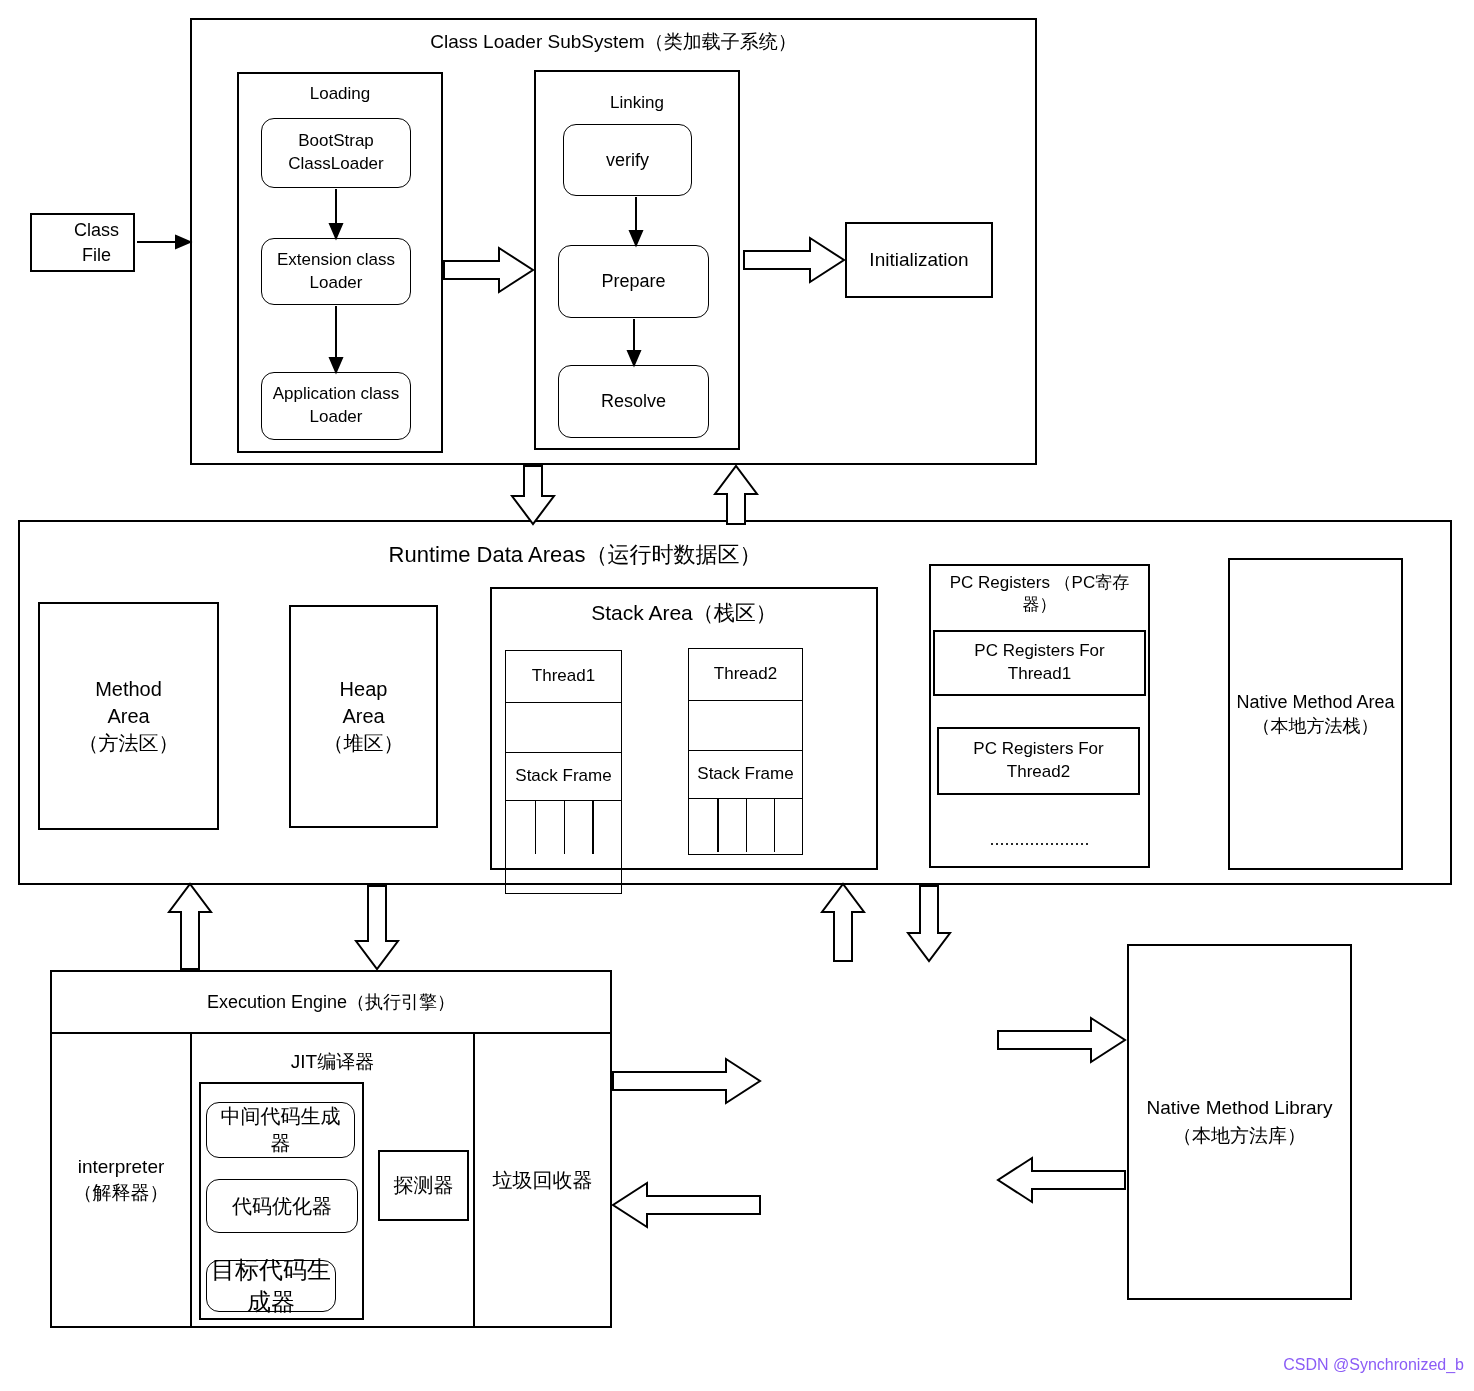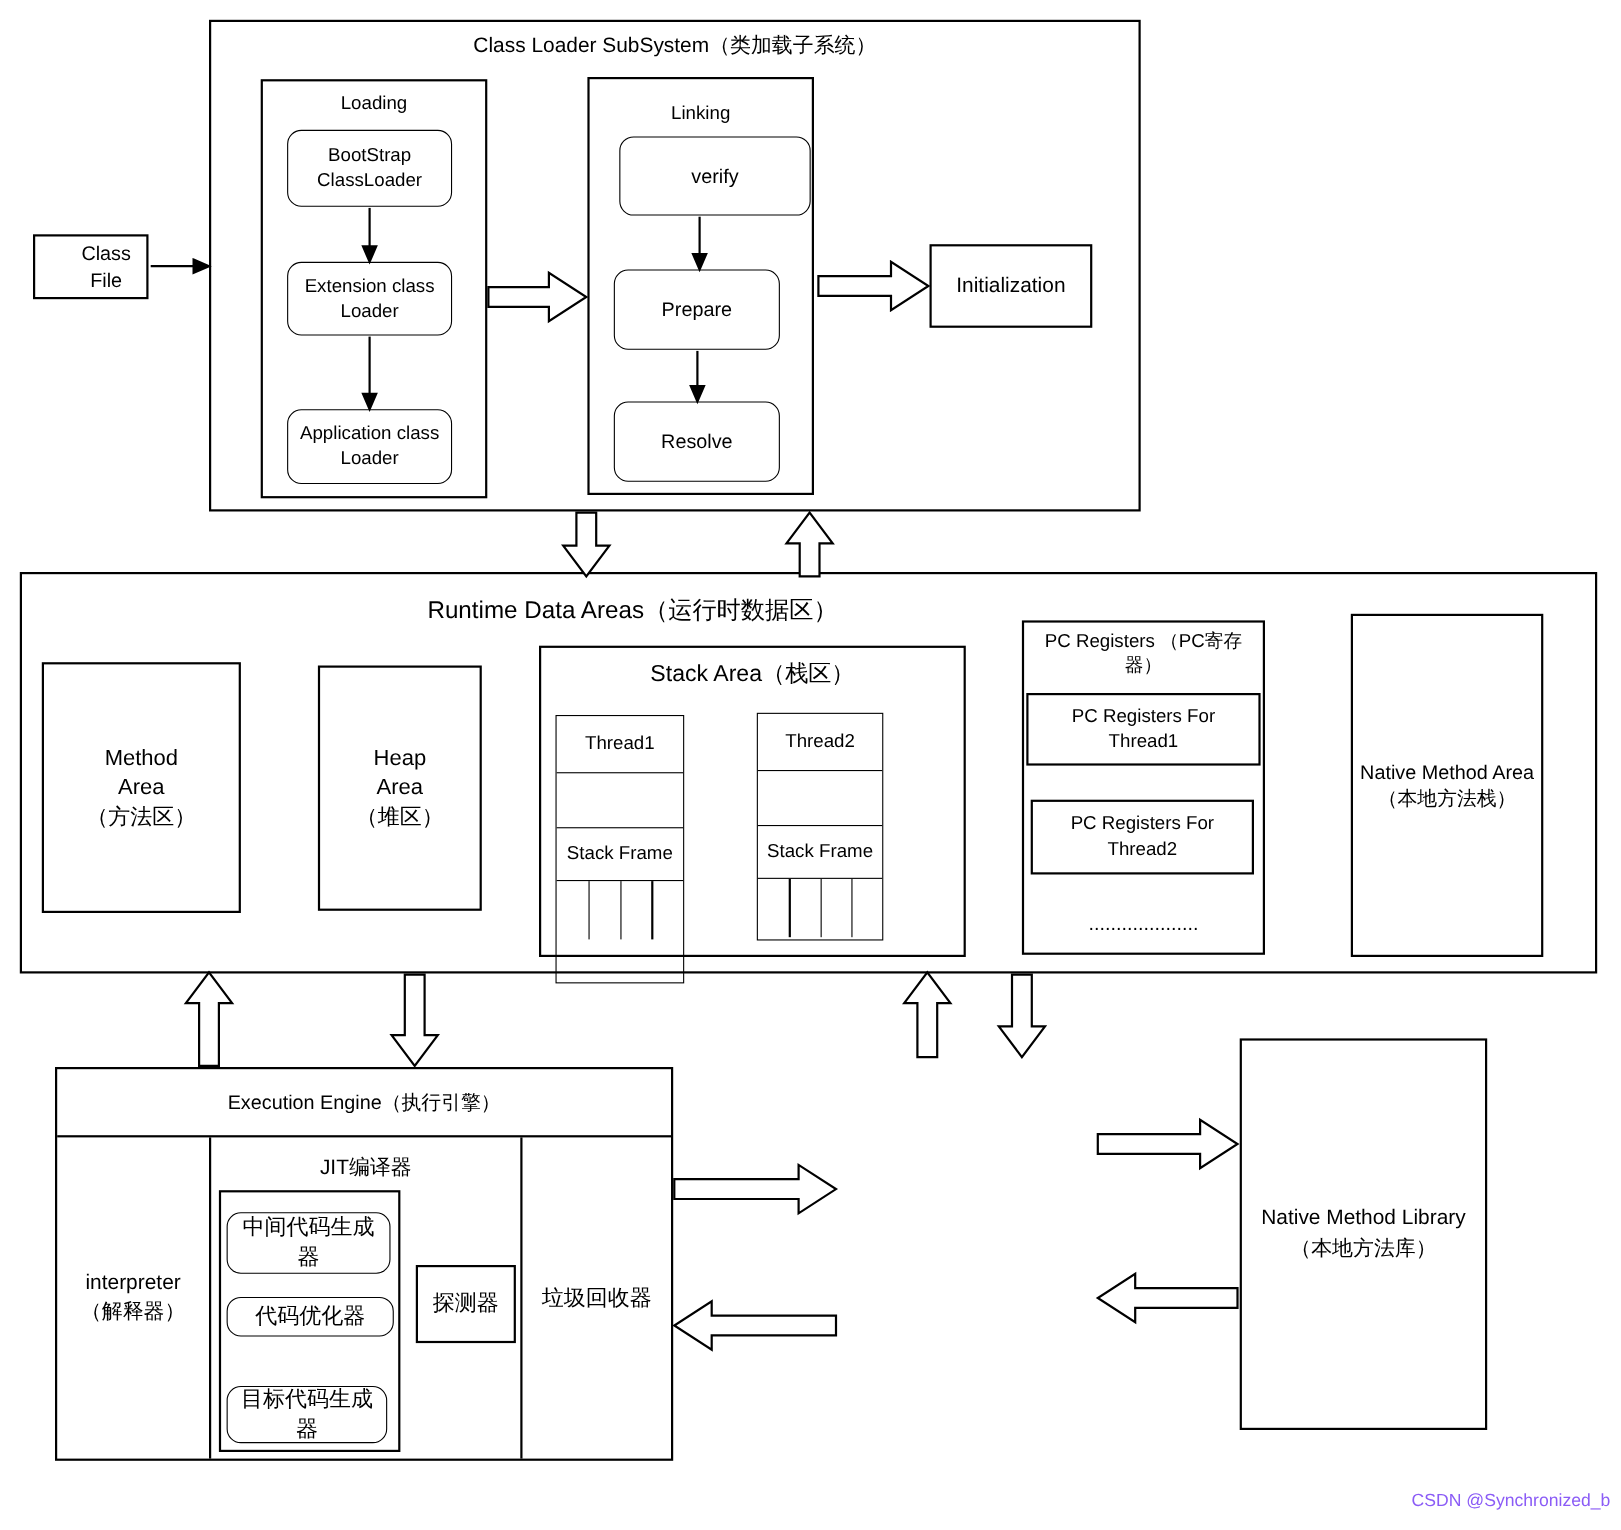--- a/index.html
+++ b/index.html
@@ -34,21 +34,21 @@
   <div class="box cflex" style="left:30px;top:213px;width:105px;height:59px;font-size:18px;padding-left:28px;">Class File</div>
 
   <div class="box" style="left:237px;top:72px;width:206px;height:381px;"></div>
   <div class="lbl" style="left:237px;top:83px;width:206px;font-size:17px;">Loading</div>
   <div class="rbox" style="left:261px;top:118px;width:150px;height:70px;font-size:17px;padding:0 14px;">BootStrap ClassLoader</div>
   <div class="rbox" style="left:261px;top:238px;width:150px;height:67px;font-size:17px;padding:0 10px;">Extension class Loader</div>
   <div class="rbox" style="left:261px;top:372px;width:150px;height:68px;font-size:17px;padding:0 6px;">Application class Loader</div>
 
   <div class="box" style="left:534px;top:70px;width:206px;height:380px;"></div>
   <div class="lbl" style="left:534px;top:92px;width:206px;font-size:17px;">Linking</div>
-  <div class="rbox" style="left:563px;top:124px;width:174px;height:72px;font-size:18px;">verify</div>
+  <div class="rbox" style="left:563px;top:124px;width:129px;height:72px;font-size:18px;">verify</div>
   <div class="rbox" style="left:558px;top:245px;width:151px;height:73px;font-size:18px;">Prepare</div>
   <div class="rbox" style="left:558px;top:365px;width:151px;height:73px;font-size:18px;">Resolve</div>
 
   <div class="box cflex" style="left:845px;top:222px;width:148px;height:76px;font-size:19px;">Initialization</div>
 
   <div class="box" style="left:18px;top:520px;width:1434px;height:365px;"></div>
   <div class="lbl" style="left:330px;top:541px;width:490px;font-size:22px;">Runtime Data Areas（运行时数据区）</div>
 
   <div class="box cflex pre" style="left:38px;top:602px;width:181px;height:228px;font-size:20px;">Method
 Area
@@ -96,22 +96,22 @@
     <div class="cflex" style="position:absolute;left:0;top:0;width:558px;height:62px;border-bottom:2px solid #000;font-size:18px;box-sizing:border-box;">Execution Engine（执行引擎）</div>
     <div class="vline" style="left:138px;top:62px;height:292px;"></div>
     <div class="vline" style="left:421px;top:62px;height:292px;"></div>
 
     <div class="cflex pre" style="position:absolute;left:0;top:62px;width:138px;height:292px;font-size:19px;">interpreter
 （解释器）</div>
 
     <div class="lbl" style="left:140px;top:78px;width:281px;font-size:19px;">JIT编译器</div>
     <div class="box" style="left:147px;top:110px;width:165px;height:238px;">
       <div class="rbox" style="left:5px;top:18px;width:149px;height:56px;font-size:20px;padding:0 4px;">中间代码生成器</div>
-      <div class="rbox" style="left:5px;top:95px;width:152px;height:36px;font-size:20px;">代码优化器</div>
-      <div class="rbox" style="left:5px;top:176px;width:146px;height:52px;font-size:20px;padding:0 4px;">目标代码生成器</div>
+      <div class="rbox" style="left:5px;top:95px;width:152px;height:54px;font-size:20px;">代码优化器</div>
+      <div class="rbox" style="left:5px;top:176px;width:130px;height:52px;font-size:24px;padding:0 4px;">目标代码生成器</div>
     </div>
     <div class="box cflex" style="left:326px;top:178px;width:91px;height:71px;font-size:20px;">探测器</div>
 
     <div class="cflex" style="position:absolute;left:423px;top:62px;width:135px;height:292px;font-size:20px;">垃圾回收器</div>
   </div>
 
 
   <div class="box cflex pre" style="left:1127px;top:944px;width:225px;height:356px;font-size:19px;line-height:1.45;">Native Method Library
 （本地方法库）</div>
 

